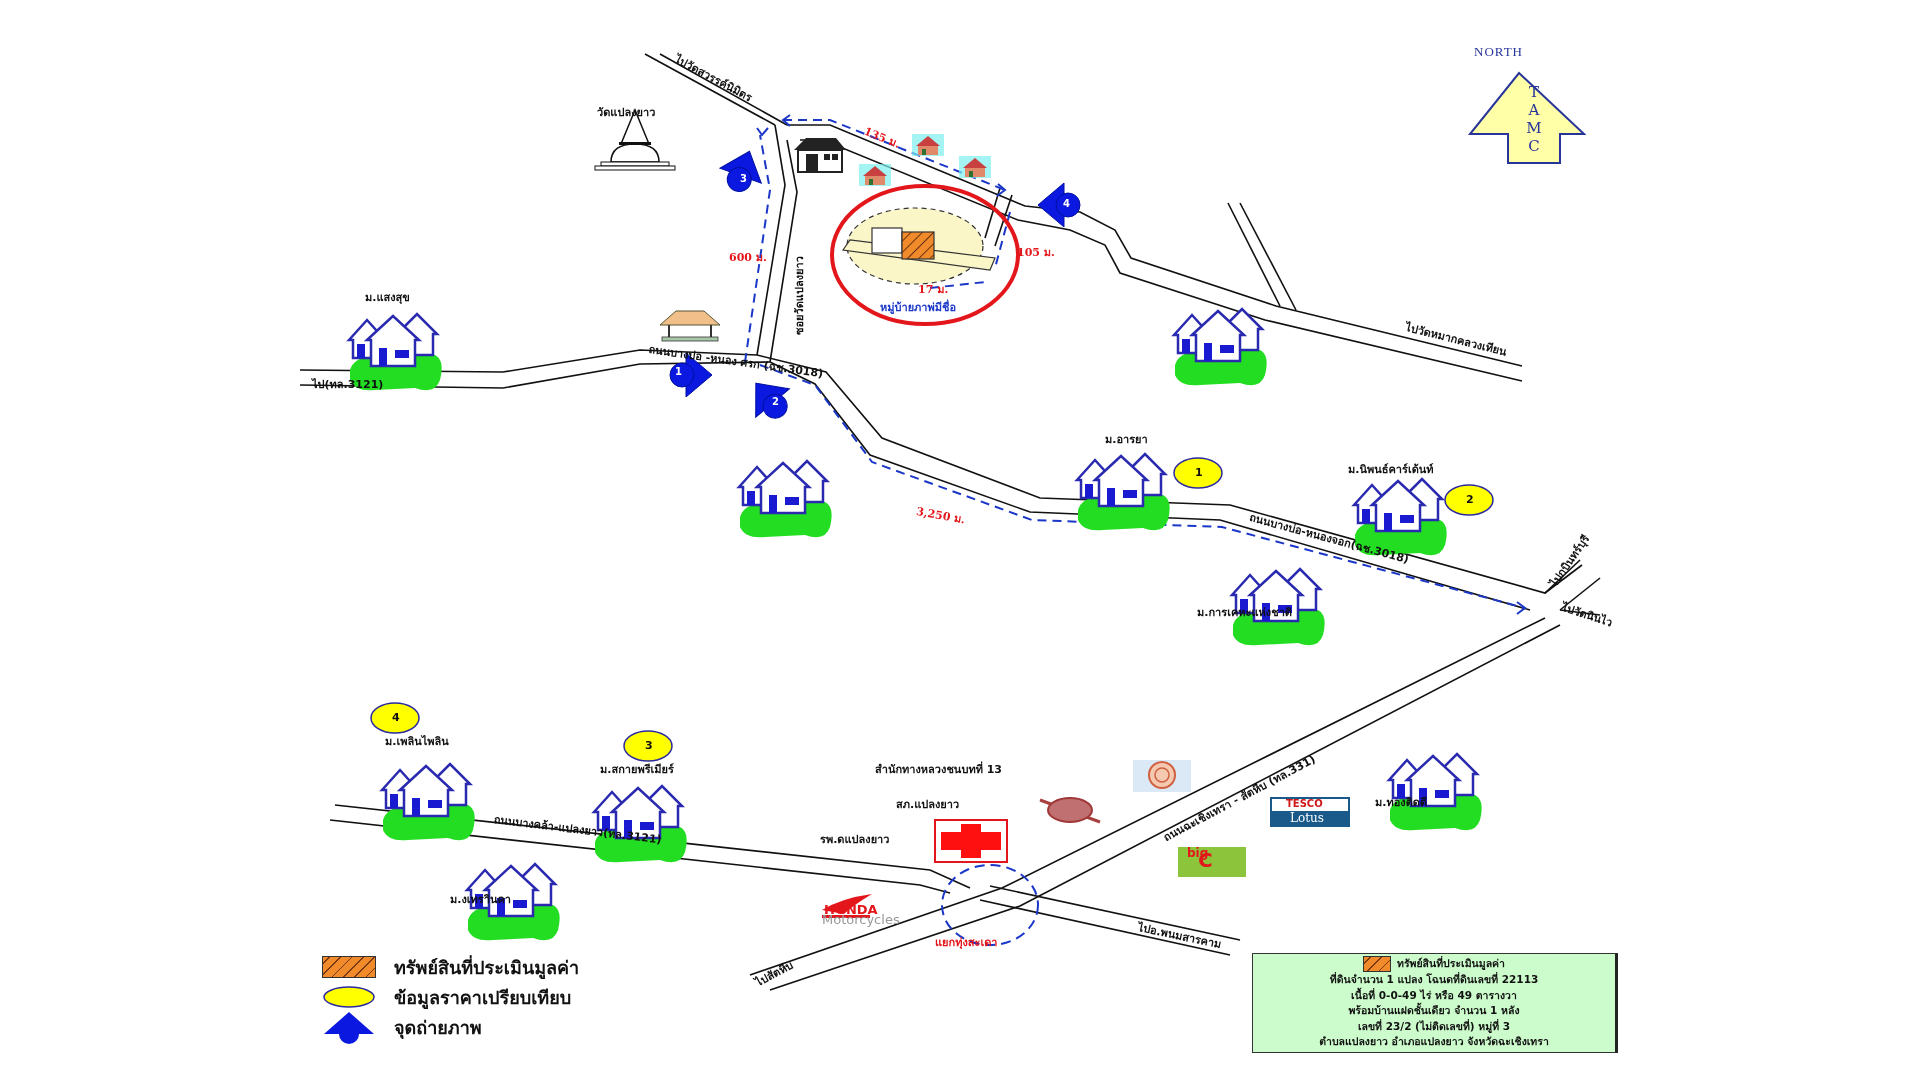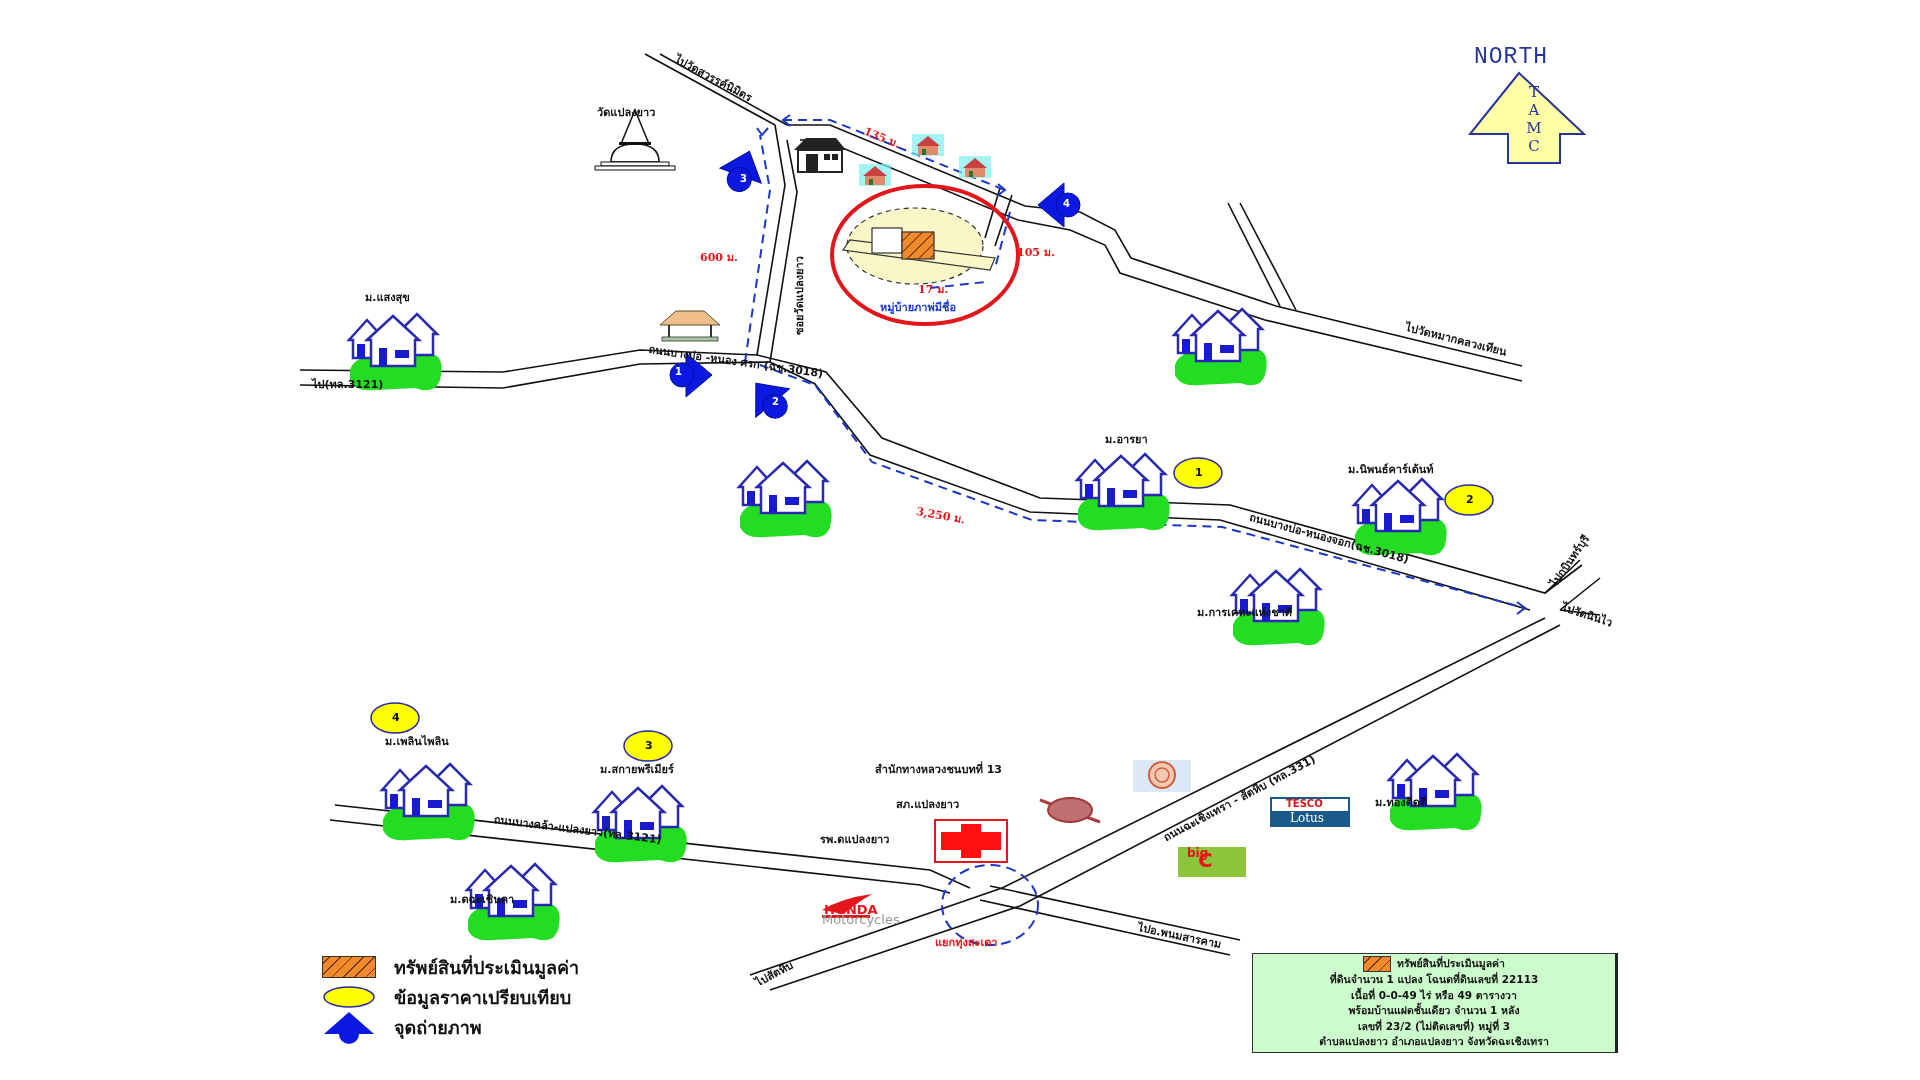--- a/index.html
+++ b/index.html
@@ -2,21 +2,21 @@
 <html><head>
 <meta charset="utf-8">
 <style>
   html, body { margin:0; padding:0; background:#ffffff; }
   body { width:1920px; height:1080px; position:relative; overflow:hidden; font-family:"DejaVu Sans", sans-serif; }
   svg#map { position:absolute; left:0; top:0; width:1920px; height:1080px; }
   .lbl { position:absolute; font-family:"DejaVu Sans", sans-serif; font-weight:bold; font-size:11px; color:#111; white-space:nowrap; }
   .red { color:#e3161b; font-family:"DejaVu Serif", serif; font-size:11px; }
   .blue { color:#1a37c8; }
   .rot { transform-origin:0 0; }
-  .north { position:absolute; left:1474px; top:44px; font-family:Liberation Mono, monospace; font-size:23px; color:#27349a; letter-spacing:1px; }
+  .north { position:absolute; left:1474px; top:44px; font-family:Liberation Serif, serif; font-size:13px; color:#27349a; letter-spacing:1px; }
   .tamc { position:absolute; font-family:"DejaVu Serif", serif; font-size:15px; color:#27349a; width:20px; text-align:center; }
   .legend { position:absolute; left:322px; top:952px; }
   .legend-row { display:flex; align-items:center; height:30px; }
   .legend-row .txt { font-size:18px; font-weight:bold; color:#111; margin-left:18px; font-family:"DejaVu Sans", sans-serif; }
   .infobox { position:absolute; left:1252px; top:953px; width:366px; height:100px; background:#ccfccc; border:1px solid #333; border-right:3px solid #222; box-sizing:border-box; padding-top:2px; text-align:center; }
   .infobox div { font-size:10.5px; font-weight:bold; color:#111; line-height:15.5px; font-family:"DejaVu Sans", sans-serif; }
   .hatch { display:inline-block; width:26px; height:14px; vertical-align:middle; margin-right:6px; border:1px solid #333;
     background: repeating-linear-gradient(135deg,#f08a2a 0 4px,#7a3a10 4px 5px,#f08a2a 5px 8px); }
 </style>
 </head>
@@ -213,34 +213,34 @@
 <div class="lbl rot" style="left:790px;top:335px;transform:rotate(-90deg)">ซอยวัดแปลงยาว</div>
 <div class="lbl rot" style="left:1252px;top:508px;transform:rotate(15deg)">ถนนบางบ่อ-หนองจอก(ฉช.3018)</div>
 <div class="lbl rot" style="left:1545px;top:580px;transform:rotate(-55deg)">ไปกบินทร์บุรี</div>
 <div class="lbl rot" style="left:1565px;top:598px;transform:rotate(18deg)">ไปวัดนินไว</div>
 <div class="lbl rot" style="left:495px;top:810px;transform:rotate(7deg)">ถนนบางคล้า-แปลงยาว(ทล.3121)</div>
 <div class="lbl rot" style="left:1160px;top:830px;transform:rotate(-28deg)">ถนนฉะเชิงเทรา - สัตหีบ (ทล.331)</div>
 <div class="lbl rot" style="left:752px;top:975px;transform:rotate(-28deg)">ไปสัตหีบ</div>
 <div class="lbl rot" style="left:1140px;top:918px;transform:rotate(12deg)">ไปอ.พนมสารคาม</div>
 
 <div class="lbl red rot" style="left:868px;top:122px;transform:rotate(22deg)">135 ม.</div>
-<div class="lbl red" style="left:700px;top:248px">600 ม.</div>
+<div class="lbl red" style="left:729px;top:248px">600 ม.</div>
 <div class="lbl red" style="left:1017px;top:243px">105 ม.</div>
 <div class="lbl red" style="left:918px;top:280px">17 ม.</div>
 <div class="lbl red rot" style="left:918px;top:502px;transform:rotate(10deg)">3,250 ม.</div>
 
 <div class="lbl" style="left:597px;top:103px">วัดแปลงยาว</div>
 <div class="lbl blue" style="left:880px;top:298px">หมู่บ้ายภาพ่มีชื่อ</div>
 <div class="lbl" style="left:365px;top:288px">ม.แสงสุข</div>
 <div class="lbl" style="left:1105px;top:430px">ม.อารยา</div>
 <div class="lbl" style="left:1348px;top:460px">ม.นิพนธ์คาร์เด้นท์</div>
 <div class="lbl" style="left:1197px;top:603px">ม.การเคหะแห่งชาติ</div>
 <div class="lbl" style="left:385px;top:732px">ม.เพลินไพลิน</div>
 <div class="lbl" style="left:600px;top:760px">ม.สกายพรีเมียร์</div>
-<div class="lbl" style="left:450px;top:890px">ม.ดฉะเชินคา</div>
+<div class="lbl" style="left:450px;top:890px">ม.งเทราินคา</div>
 <div class="lbl" style="left:1375px;top:793px">ม.ทองติดดี</div>
 <div class="lbl" style="left:875px;top:760px">สำนักทางหลวงชนบทที่ 13</div>
 <div class="lbl" style="left:896px;top:795px">สภ.แปลงยาว</div>
 <div class="lbl" style="left:820px;top:830px">รพ.ดแปลงยาว</div>
 <div class="lbl" style="left:935px;top:933px;color:#e3161b">แยกทุ่งสะเดา</div>
 <div class="lbl" style="left:1286px;top:798px;font-size:10px;color:#d01818">TESCO</div>
 <div class="lbl" style="left:1290px;top:811px;font-size:12px;color:#fff;font-family:'DejaVu Serif',serif;font-weight:normal">Lotus</div>
 <div class="lbl" style="left:1187px;top:846px;font-size:12px;color:#e3161b">big</div>
 <div class="lbl" style="left:1198px;top:848px;font-size:20px;color:#e3161b">C</div>
 <div class="lbl" style="left:824px;top:902px;font-size:13px;color:#e3161b">HONDA</div>

